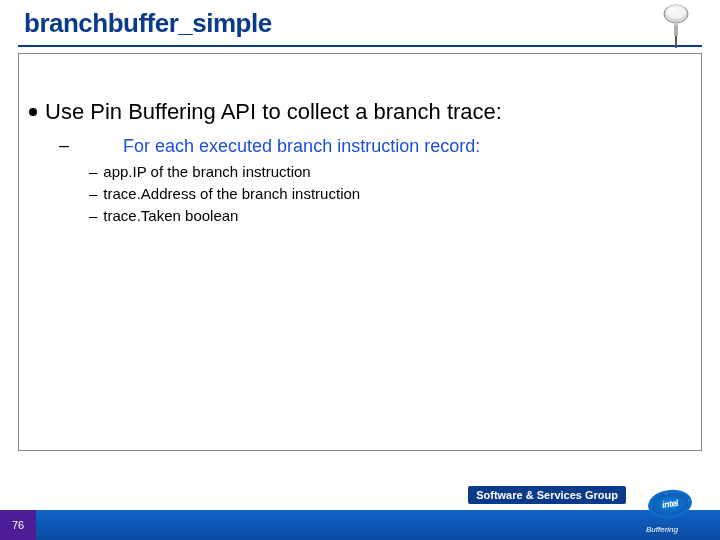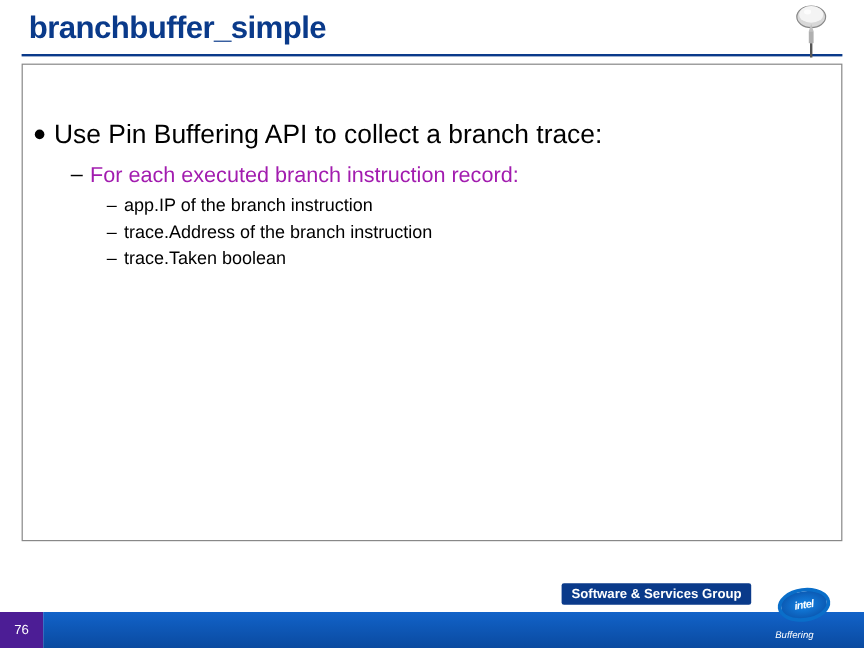--- a/index.html
+++ b/index.html
@@ -7,21 +7,21 @@
   .slide { position: relative; width: 720px; height: 540px; background: #fff; }
   .title-bar { padding: 8px 0 4px 24px; }
   .title-bar h1 { font-size: 26px; font-weight: 700; color: #0a3a8a; letter-spacing: -0.5px; }
   .title-underline { height: 2px; background: #0a3a8a; margin: 2px 18px 0 18px; }
   .content-box { margin: 6px 18px 0 18px; border: 1px solid #888; height: 398px; padding: 6px 0 0 0; position: relative; }
   .bullet-l1 { display: flex; align-items: flex-start; padding: 0 10px 4px 10px; margin-top: 38px; }
   .bullet-l1 .dot { width: 8px; height: 8px; background: #000; border-radius: 50%; margin: 10px 8px 0 0; flex-shrink: 0; }
   .bullet-l1 .txt { font-size: 22px; color: #000; line-height: 1.25; }
   .bullet-l2 { display: flex; align-items: flex-start; padding: 6px 10px 2px 40px; }
   .bullet-l2 .dash { font-size: 18px; color: #000; margin-right: 6px; line-height: 1.1; }
-  .bullet-l2 .txt { font-size: 18px; color: #a21caf; line-height: 1.2; }
+  .bullet-l2 .txt { font-size: 18px; color: #1d4ed8; line-height: 1.2; margin-left: 48px; }
   .bullet-l3 { display: flex; align-items: flex-start; padding: 4px 10px 0 70px; }
   .bullet-l3 .dash { font-size: 15px; color: #000; margin-right: 6px; line-height: 1.15; }
   .bullet-l3 .txt { font-size: 15px; color: #000; line-height: 1.2; }
   .pushpin { position: absolute; top: 2px; right: 24px; width: 40px; height: 50px; }
   .footer { position: absolute; left: 0; right: 0; bottom: 0; height: 60px; }
   .footer-top { position: absolute; right: 94px; top: 6px; font-size: 11px; font-weight: 700; color: #fff; background: #0a3a8a; padding: 3px 8px; border-radius: 2px; margin-left: 38px; }
   .footer-bar { position: absolute; left: 0; right: 0; bottom: 0; height: 30px; display: flex; }
   .footer-left { width: 36px; background: #4c1d95; display: flex; align-items: center; justify-content: center; }
   .footer-left span { color: #fff; font-size: 11px; }
   .footer-right { flex: 1; background: linear-gradient(to bottom, #1263c9 0%, #0a4aa0 100%); }

